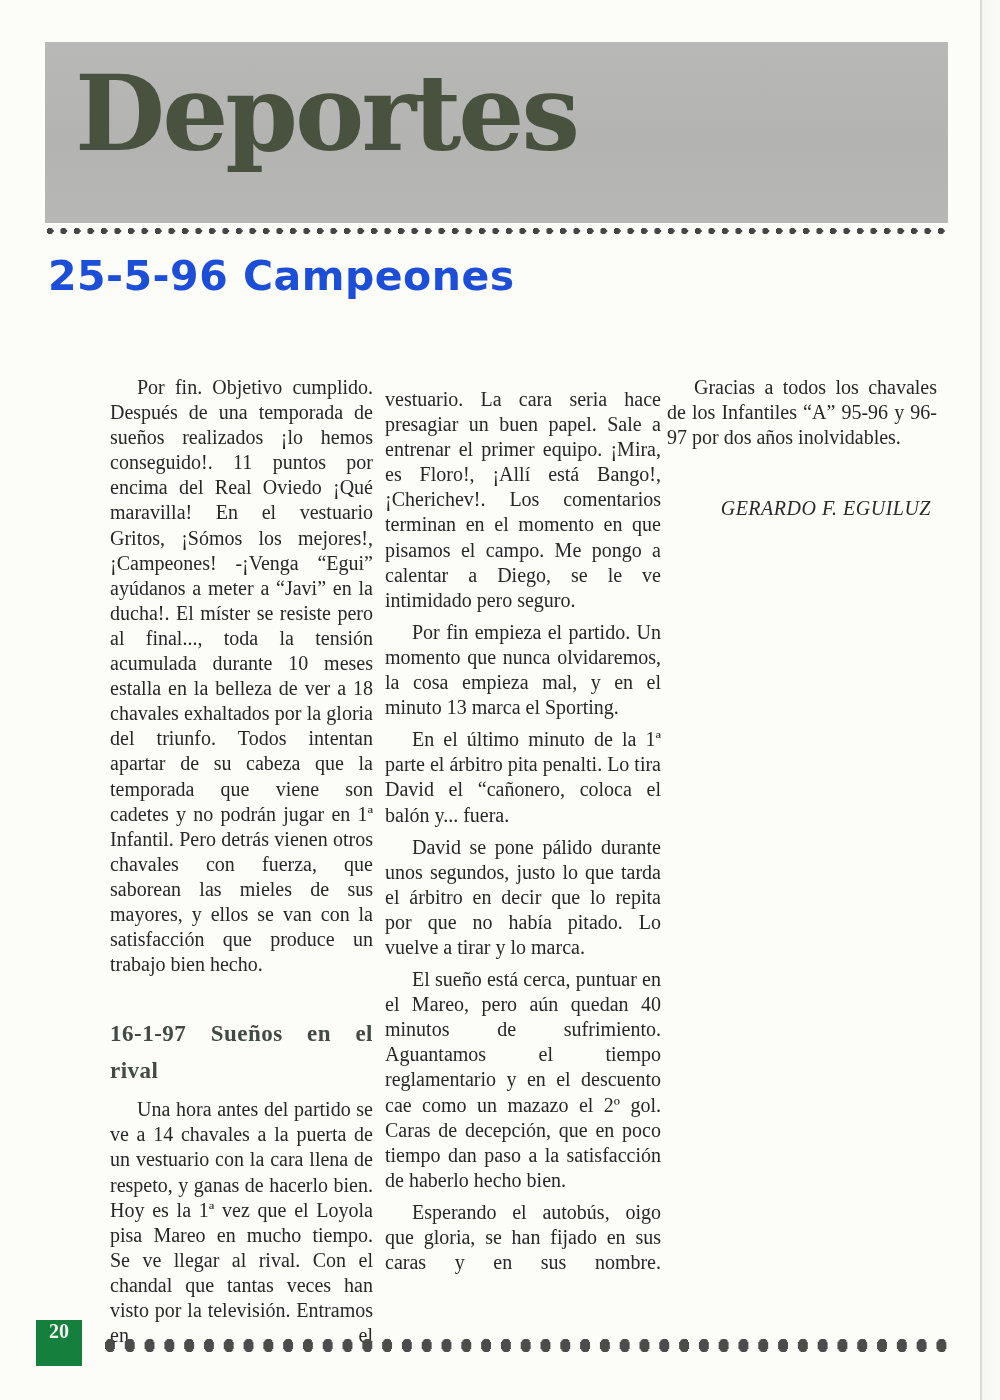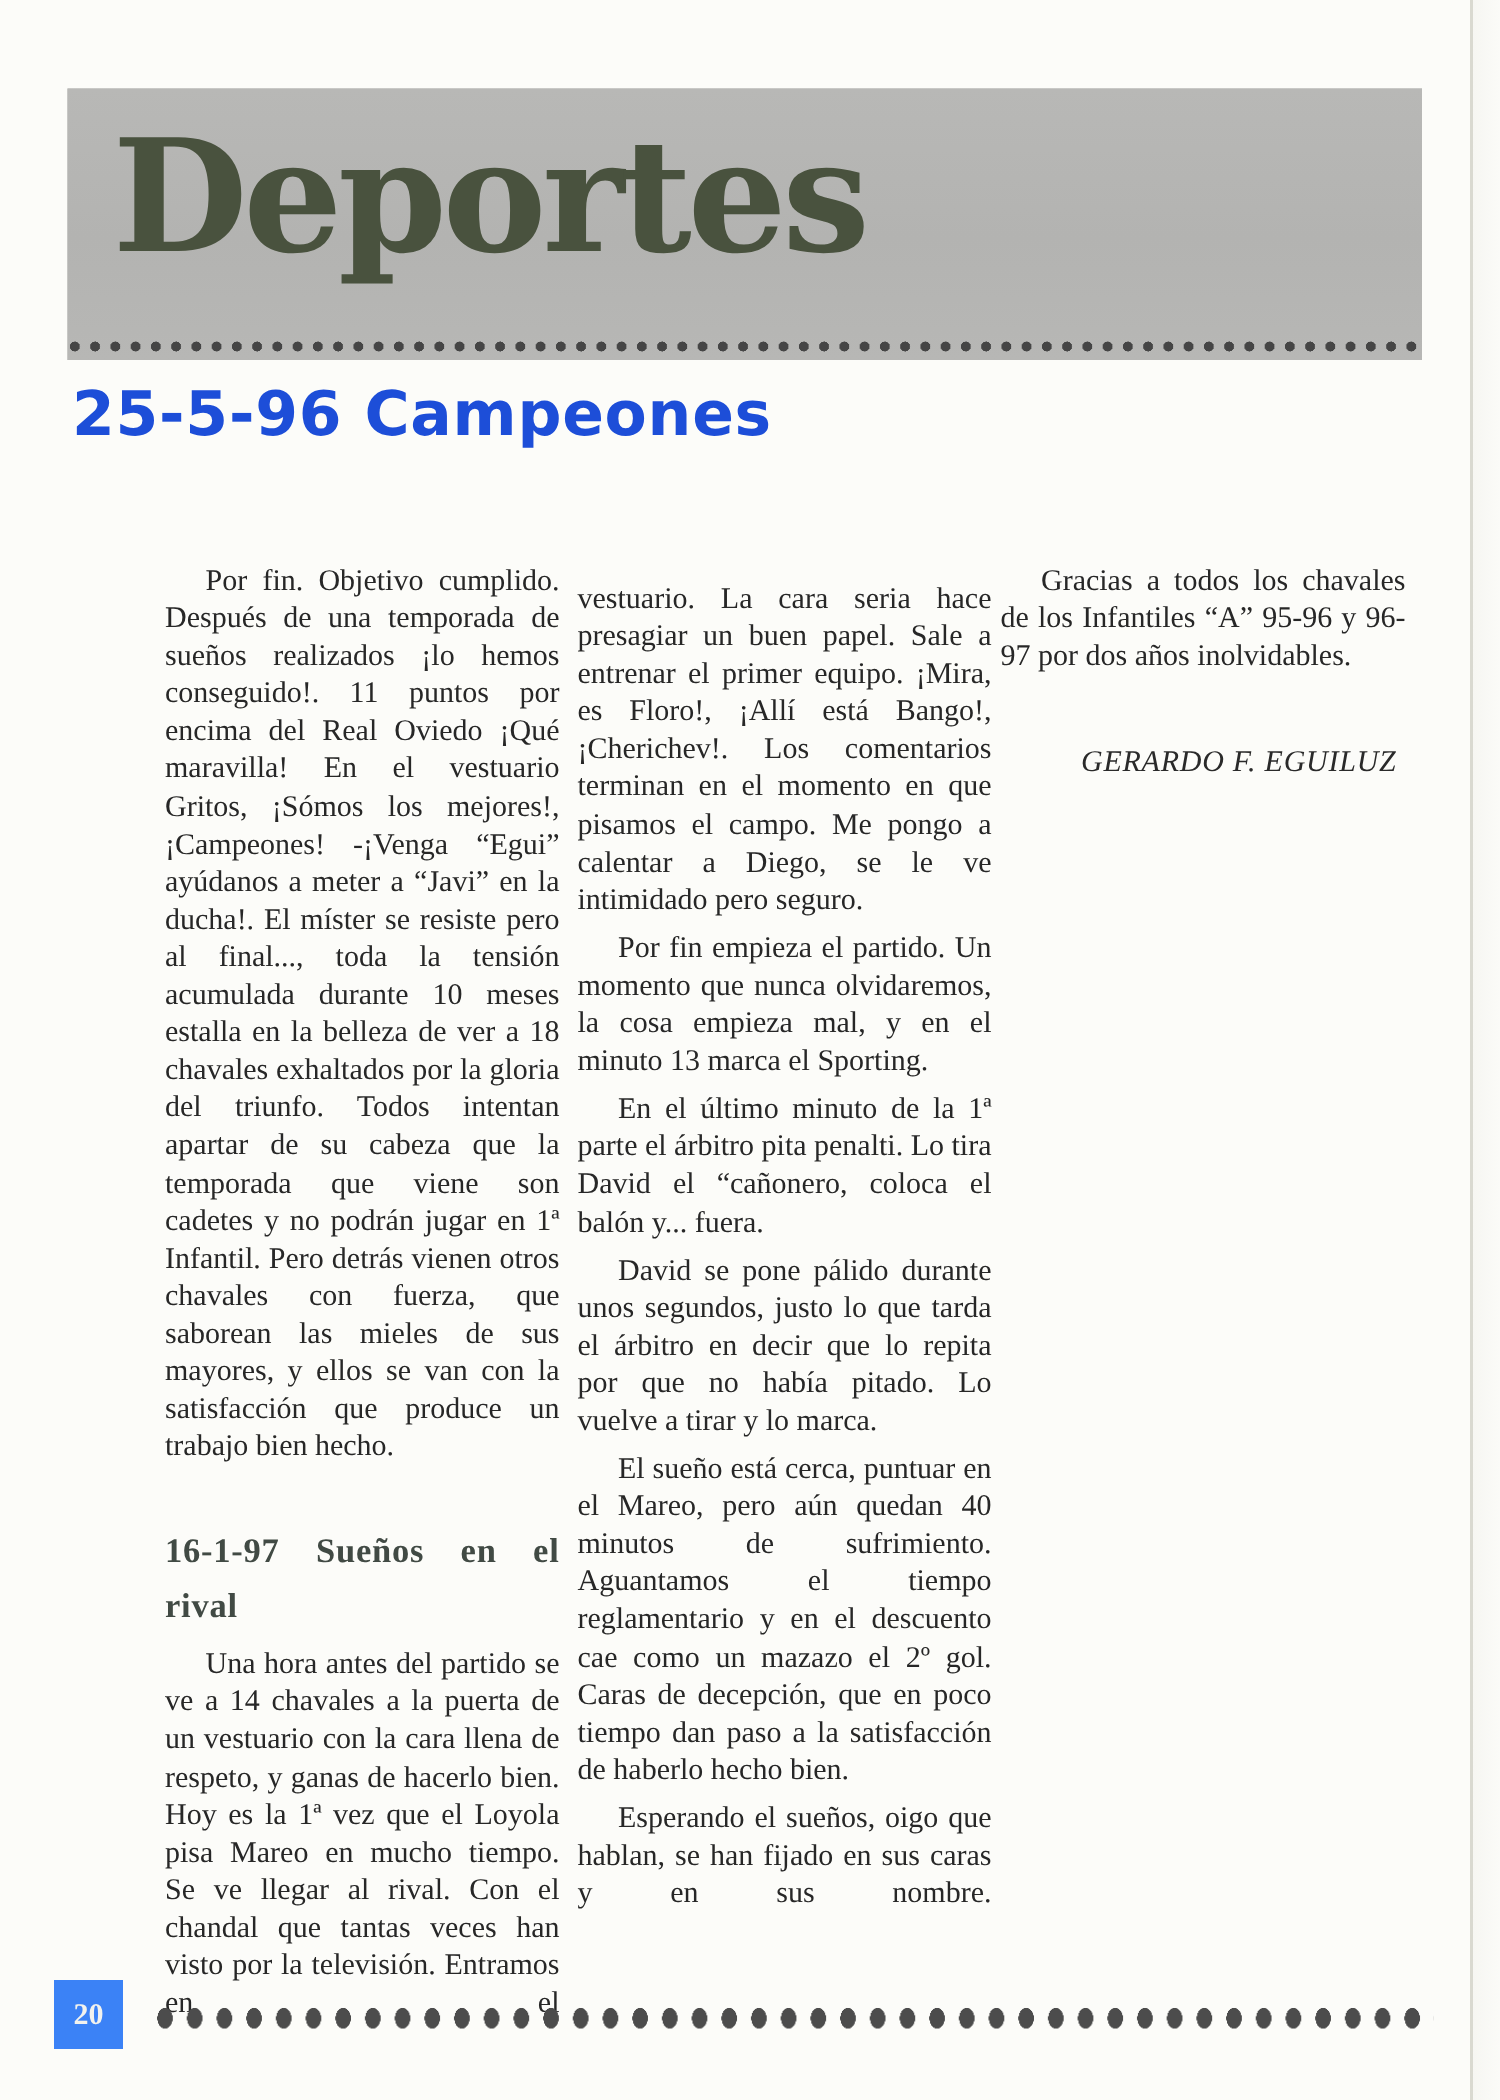--- a/index.html
+++ b/index.html
@@ -11,21 +11,20 @@
     overflow: hidden;
   }
 
   
   .banner {
     position: absolute;
     left: 45px; top: 42px;
     width: 903px; height: 181px;
     background: #b5b5b3;
     background-image: linear-gradient(180deg, #b8b8b6 0%, #b3b3b1 55%, #b7b7b5 100%);
-    margin-top: 17px;
   }
   .section-title {
     position: relative;
     top: -11px;
     padding-left: 30px;
     font-family: "DejaVu Serif", serif;
     font-weight: bold;
     font-size: 104px;
     line-height: 165px;
     letter-spacing: -3px;
@@ -97,22 +96,22 @@
     font-size: 20px;
     letter-spacing: 0.5px;
     color: #2a2a2a;
   }
 
   
   .page-badge {
     position: absolute;
     left: 36px; top: 1320px;
     width: 46px; height: 46px;
-    background: #3b82f6;
-    display: flex; align-items: center; justify-content: center;
+    background: #15803d;
+    display: flex; justify-content: center;
   }
   .page-number {
     color: #f2f2ee;
     font-family: "Liberation Serif", serif;
     font-weight: bold;
     font-size: 20px;
   }
 
   
   .scan-line {
@@ -144,21 +143,21 @@
   <h2 class="subheading">16-1-97 Sueños en el rival</h2>
   <p class="para spread-last">Una hora antes del partido se ve a 14 chavales a la puerta de un vestuario con la cara llena de respeto, y ganas de hacerlo bien. Hoy es la 1ª vez que el Loyola pisa Mareo en mucho tiempo. Se ve llegar al rival. Con el chandal que tantas veces han visto por la televisión. Entramos en el</p>
 </div>
 
 <div class="col col-2">
   <p class="para no-indent">vestuario. La cara seria hace presagiar un buen papel. Sale a entrenar el primer equipo. ¡Mira, es Floro!, ¡Allí está Bango!, ¡Cherichev!. Los comentarios terminan en el momento en que pisamos el campo. Me pongo a calentar a Diego, se le ve intimidado pero seguro.</p>
   <p class="para">Por fin empieza el partido. Un momento que nunca olvidaremos, la cosa empieza mal, y en el minuto 13 marca el Sporting.</p>
   <p class="para">En el último minuto de la 1ª parte el árbitro pita penalti. Lo tira David el “cañonero, coloca el balón y... fuera.</p>
   <p class="para">David se pone pálido durante unos segundos, justo lo que tarda el árbitro en decir que lo repita por que no había pitado. Lo vuelve a tirar y lo marca.</p>
   <p class="para">El sueño está cerca, puntuar en el Mareo, pero aún quedan 40 minutos de sufrimiento. Aguantamos el tiempo reglamentario y en el descuento cae como un mazazo el 2º gol. Caras de decepción, que en poco tiempo dan paso a la satisfacción de haberlo hecho bien.</p>
-  <p class="para spread-last">Esperando el sueños, oigo que hablan, se han fijado en sus caras y en sus nombre.</p>
+  <p class="para spread-last">Esperando el autobús, oigo que gloria, se han fijado en sus caras y en sus nombre.</p>
 </div>
 
 <div class="col col-3">
   <p class="para">Gracias a todos los chavales de los Infantiles “A” 95-96 y 96-97 por dos años inolvidables.</p>
   <p class="byline">GERARDO F. EGUILUZ</p>
 </div>
 
 <div class="page-badge">
   <span class="page-number">20</span>
 </div>

